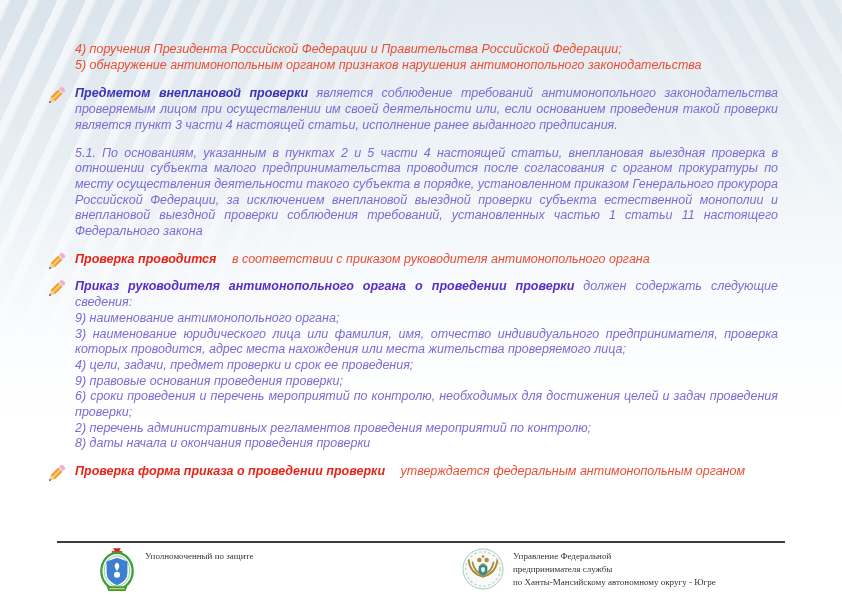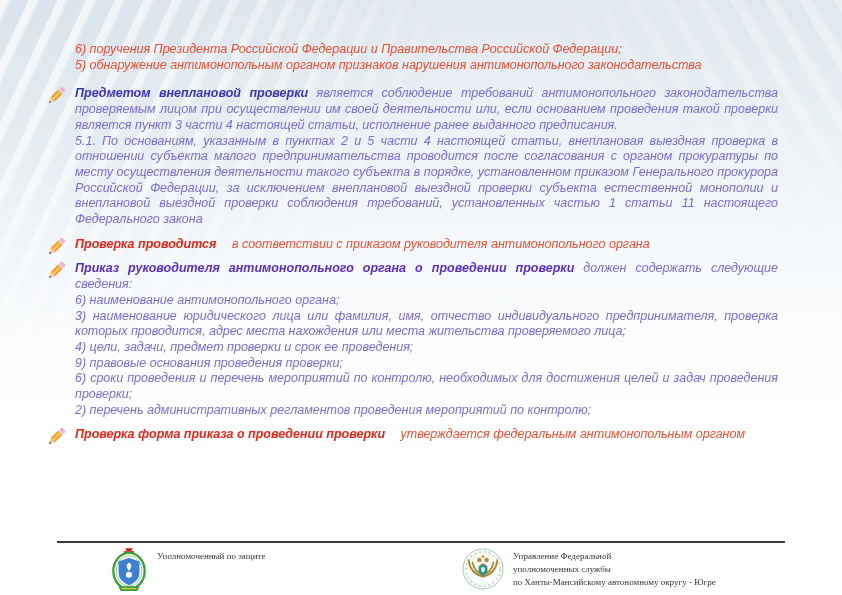--- a/index.html
+++ b/index.html
@@ -27,53 +27,53 @@
     -webkit-mask-image: radial-gradient(ellipse at 100% 0%, rgba(0,0,0,.6) 0%, transparent 70%);
             mask-image: radial-gradient(ellipse at 100% 0%, rgba(0,0,0,.6) 0%, transparent 70%);
   }
   .content {
     position: absolute; left: 75px; top: 42px; width: 703px;
     font-style: italic;
     font-size: 12.5px; line-height: 15.7px;
   }
   .intro { color: #e94f33; margin-bottom: 13px; }
   .block { position: relative; margin-bottom: 9px; text-align: justify; }
-  .block p { text-align: justify; }
+  .block p { text-align: justify; margin-top: 12px; }
   .pencil { position: absolute; left: -31px; top: -2px; width: 24px; height: 24px; }
   .lead-blue   { color: #3c34b8; font-weight: bold; }
   .lead-purple { color: #5a2ec6; font-weight: bold; }
   .lead-red    { color: #e62519; font-weight: bold; }
   .body-violet { color: #7d6bd4; }
   .body-red    { color: #e94f33; padding-left: 12px; }
   .footer-line {
     position: absolute; left: 57px; top: 541px; width: 728px;
     border-top: 2px solid #3c3c3c;
   }
   .org {
     position: absolute; top: 548px;
     display: flex; align-items: flex-start;
     font-family: "Liberation Serif", serif;
     font-size: 9px; line-height: 13px; color: #333333;
   }
-  .org-left  { left: 110px; justify-content: flex-end; }
+  .org-left  { left: 98px; justify-content: flex-end; }
   .org-right { left: 462px; }
   .org .logo { flex: 0 0 auto; margin-right: 9px; }
   .org .org-text { padding-top: 2px; }
 </style>
 </head>
 <body>
 
 <div class="slide">
   <div class="decor-swoosh"></div>
   <div class="decor-swoosh2"></div>
 
   <div class="content">
 
     <div class="intro">
-      <div>6) поручения Президента Российской Федерации и Правительства Российской Федерации;</div>
+      <div>4) поручения Президента Российской Федерации и Правительства Российской Федерации;</div>
       <div>5) обнаружение антимонопольным органом признаков нарушения антимонопольного законодательства</div>
     </div>
 
     <div class="block">
       <span class="pencil">
         <svg width="24" height="24" viewBox="0 0 24 24">
           <g transform="rotate(45 12 12)">
             <rect x="9" y="1" width="6" height="3.6" rx="1.6" fill="#f2aecb"></rect>
             <rect x="9" y="4.6" width="6" height="1.5" fill="#d9d9e8"></rect>
             <rect x="9" y="6.1" width="6" height="10.4" fill="#f39b2d"></rect>
@@ -116,26 +116,27 @@
             <rect x="9" y="6.1" width="6" height="10.4" fill="#f39b2d"></rect>
             <rect x="11" y="6.1" width="2" height="10.4" fill="#fdc96a"></rect>
             <path d="M9 16.5 L15 16.5 L12 22 Z" fill="#f0cfa0"></path>
             <path d="M10.9 19.7 L13.1 19.7 L12 22 Z" fill="#4a4a4a"></path>
           </g>
         </svg>
       </span>
       <p>
         <span class="lead-purple">Приказ руководителя антимонопольного органа о проведении проверки</span><span class="body-violet"> должен содержать следующие сведения:</span>
       </p>
-      <div class="body-violet">6) наименование антимонопольного органа;</div>
+      <div class="body-violet">9) наименование антимонопольного органа;</div>
       <div class="body-violet">3) наименование юридического лица или фамилия, имя, отчество индивидуального предпринимателя, проверка которых проводится, адрес места нахождения или места жительства проверяемого лица;</div>
       <div class="body-violet">4) цели, задачи, предмет проверки и срок ее проведения;</div>
       <div class="body-violet">9) правовые основания проведения проверки;</div>
       <div class="body-violet">6) сроки проведения и перечень мероприятий по контролю, необходимых для достижения целей и задач проведения проверки;</div>
       <div class="body-violet">2) перечень административных регламентов проведения мероприятий по контролю;</div>
+      <div class="body-violet">8) даты начала и окончания проведения проверки</div>
     </div>
 
     <div class="block">
       <span class="pencil">
         <svg width="24" height="24" viewBox="0 0 24 24">
           <g transform="rotate(45 12 12)">
             <rect x="9" y="1" width="6" height="3.6" rx="1.6" fill="#f2aecb"></rect>
             <rect x="9" y="4.6" width="6" height="1.5" fill="#d9d9e8"></rect>
             <rect x="9" y="6.1" width="6" height="10.4" fill="#f39b2d"></rect>
             <rect x="11" y="6.1" width="2" height="10.4" fill="#fdc96a"></rect>
@@ -186,17 +187,17 @@
         <ellipse cx="22" cy="23" rx="4.5" ry="7" fill="#b08d3e"></ellipse>
         <circle cx="18.2" cy="12.5" r="2.4" fill="#b08d3e"></circle>
         <circle cx="25.8" cy="12.5" r="2.4" fill="#b08d3e"></circle>
         <circle cx="22" cy="9" r="1.4" fill="#b08d3e"></circle>
         <path d="M22 17.5 l4.5 1.7 v4.3 q0 3.6 -4.5 5.3 q-4.5 -1.7 -4.5 -5.3 v-4.3 z" fill="#2e8f8a"></path>
         <path d="M22 20 l2 .8 v2.2 q0 1.8 -2 2.7 q-2 -.9 -2 -2.7 v-2.2 z" fill="#ffffff" opacity="0.85"></path>
       </svg>
     </span>
     <div class="org-text">
       <div>Управление Федеральной</div>
-      <div>уполномоченных службы</div>
+      <div>предпринимателя службы</div>
       <div>по Ханты-Мансийскому автономному округу - Югре</div>
     </div>
   </div>
 </div>
 
 </body></html>

